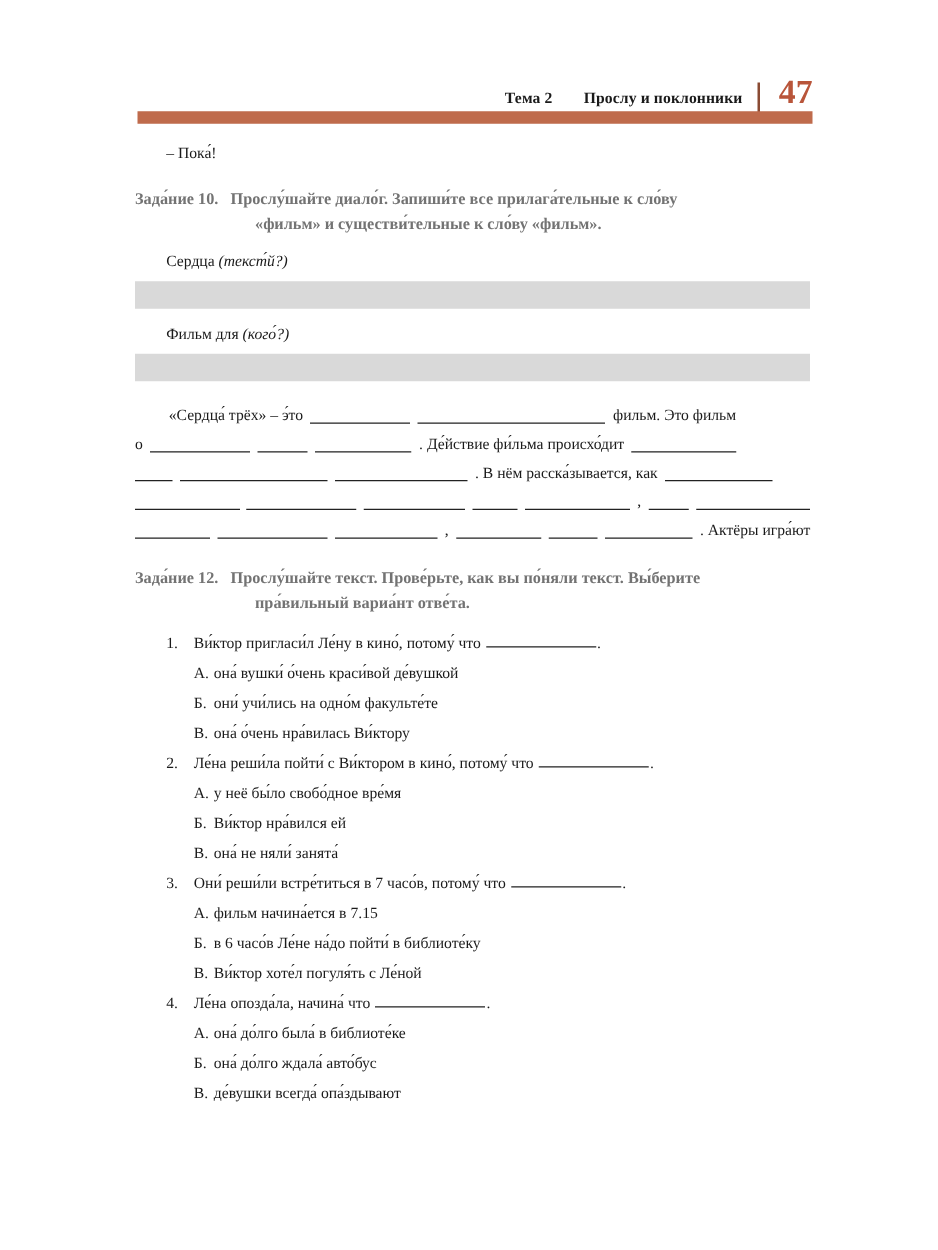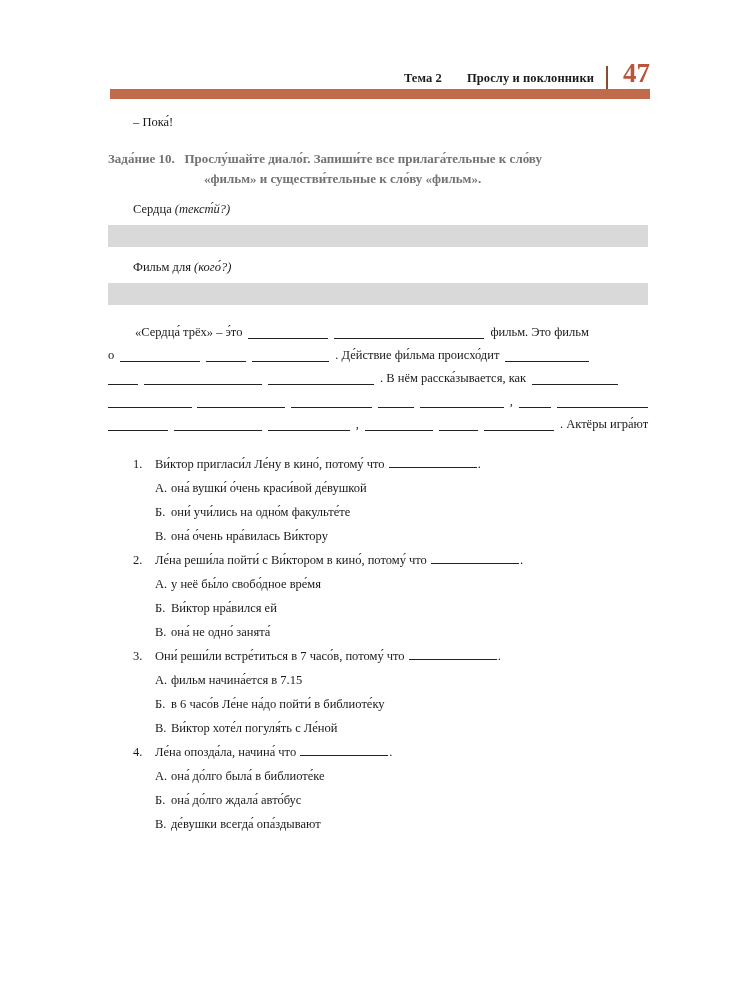--- a/index.html
+++ b/index.html
@@ -300,20 +300,25 @@
             <span class="sp"></span>
             <span class="blank" style="width: 72px;"></span>
             <span class="sp"></span>
             <span class="txt">. Актёры игра́ют</span>
             <span class="sp"></span>
           </div>
         </div>
     </div>
 
     <div class="task">
+      <div class="task-heading">
+        <span class="task-num">Зада́ние 12.</span>&nbsp;&nbsp;
+        <span class="task-text">Прослу́шайте текст. Прове́рьте, как вы по́няли текст. Вы́берите</span>
+        <span class="heading-line2">пра́вильный вариа́нт отве́та.</span>
+      </div>
       <div class="questions" id="questions">
           <div class="q-item">
             <div class="q-row">
               <span class="q-num">1.</span>
               <span class="q-text"><span>Ви́ктор пригласи́л Ле́ну в кино́, потому́ что </span><span class="q-blank"></span><span>.</span></span>
             </div>
             <div class="opt-row">
               <span class="opt-letter">А.</span>
               <span class="opt-text">она́ вушки́ о́чень краси́вой де́вушкой</span>
             </div>
@@ -334,21 +339,21 @@
             <div class="opt-row">
               <span class="opt-letter">А.</span>
               <span class="opt-text">у неё бы́ло свобо́дное вре́мя</span>
             </div>
             <div class="opt-row">
               <span class="opt-letter">Б.</span>
               <span class="opt-text">Ви́ктор нра́вился ей</span>
             </div>
             <div class="opt-row">
               <span class="opt-letter">В.</span>
-              <span class="opt-text">она́ не одно́ занята́</span>
+              <span class="opt-text">она́ не няли́ занята́</span>
             </div>
           </div>
           <div class="q-item">
             <div class="q-row">
               <span class="q-num">3.</span>
               <span class="q-text"><span>Они́ реши́ли встре́титься в 7 часо́в, потому́ что </span><span class="q-blank"></span><span>.</span></span>
             </div>
             <div class="opt-row">
               <span class="opt-letter">А.</span>
               <span class="opt-text">фильм начина́ется в 7.15</span>

